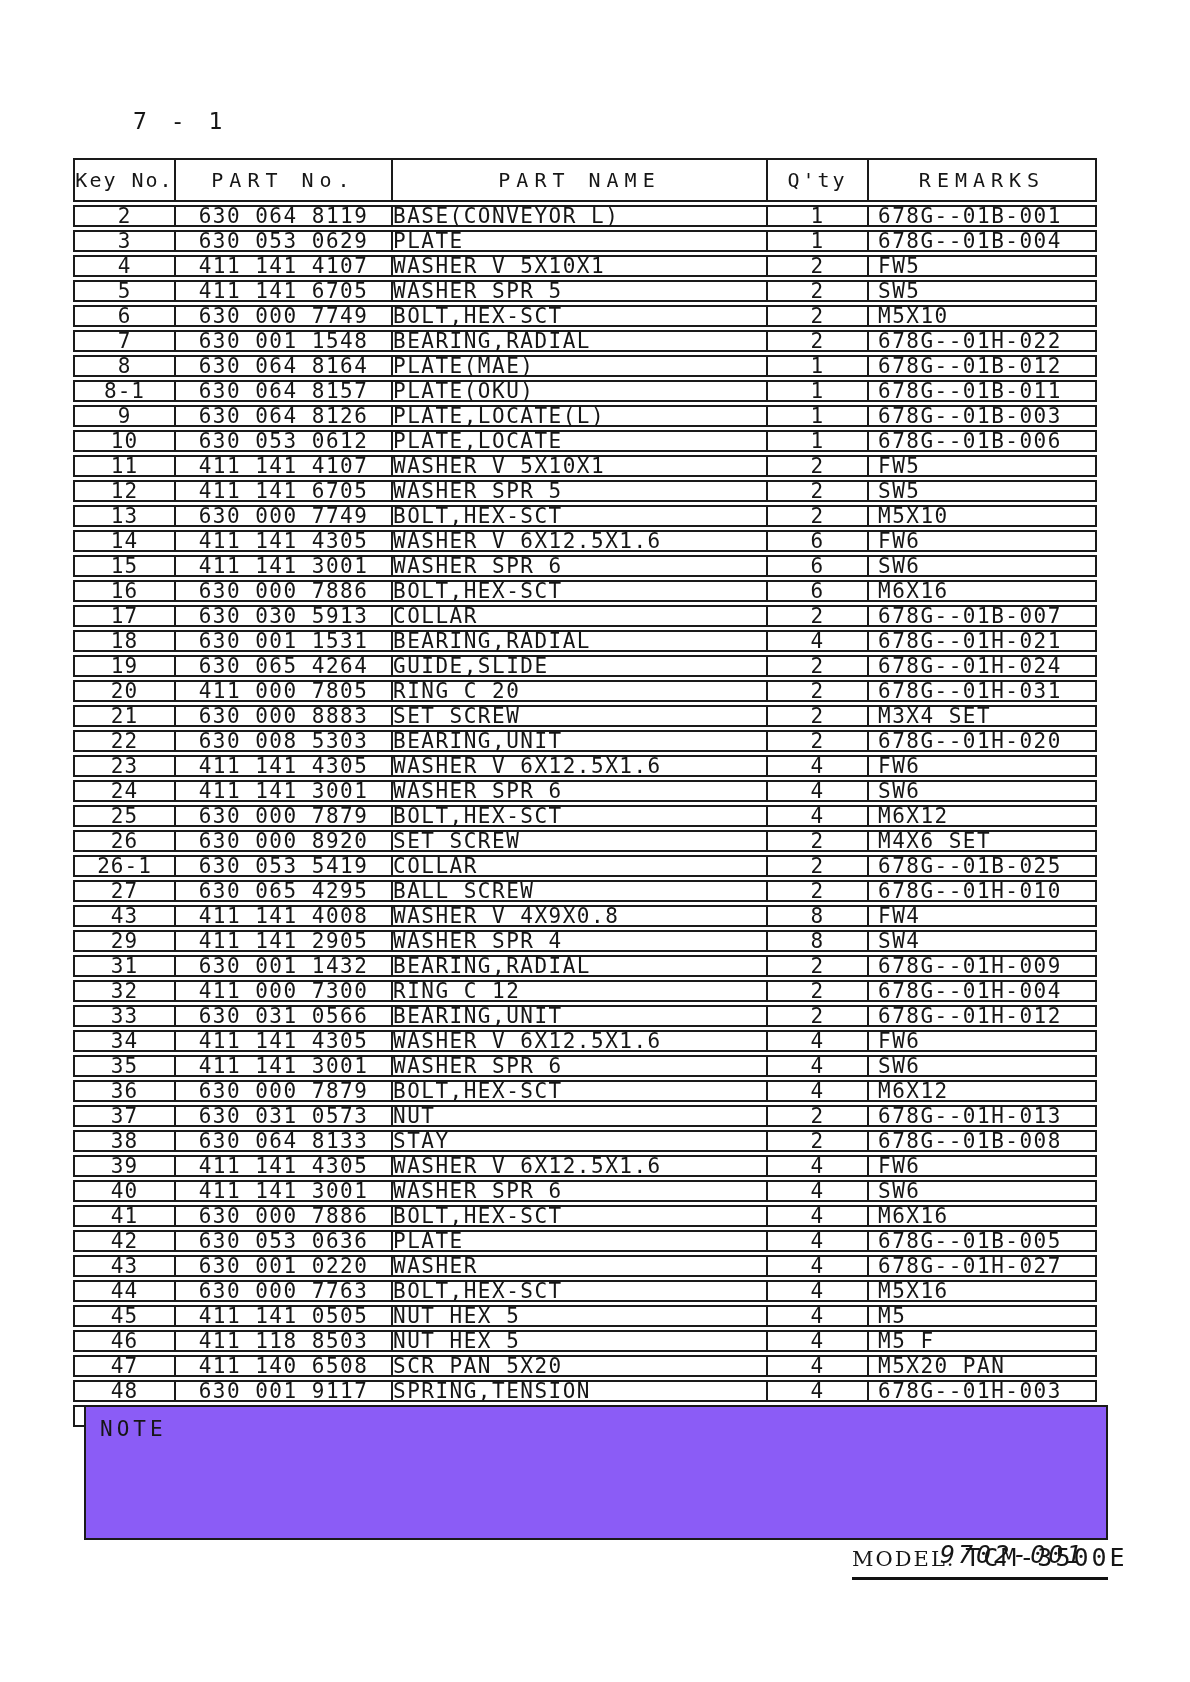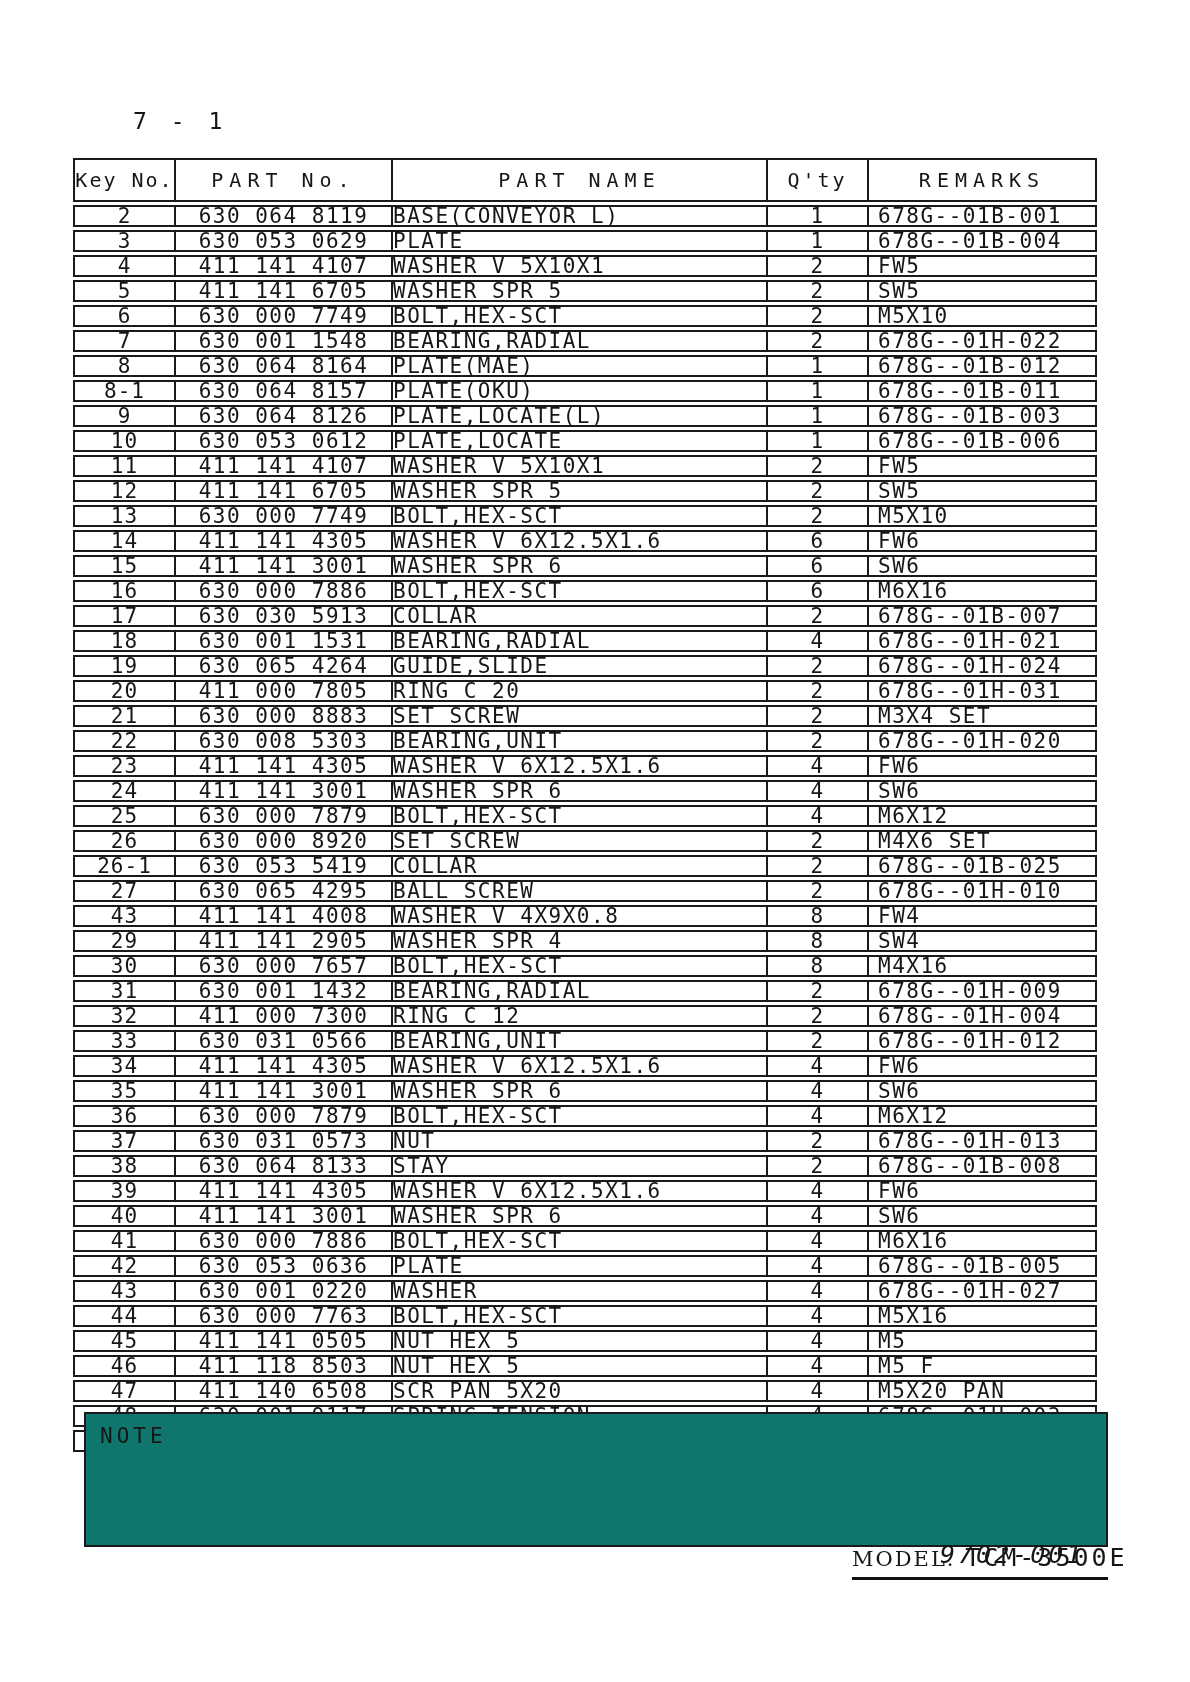--- a/index.html
+++ b/index.html
@@ -73,22 +73,21 @@
   .parts-table td.c3 { text-align: center; }
   .parts-table td.c4 { text-align: left; padding-left: 9px; }
   .note-box {
     position: absolute;
     left: 84px;
     top: 1405px;
     width: 1024px;
     height: 135px;
     box-sizing: border-box;
     border: 2px solid #1a1a1a;
-    background: #0f766e;
-    margin-top: 7px;
+    background: #8b5cf6;
   }
   .note-box .note-label {
     display: inline-block;
     margin: 10px 0 0 14px;
     font-size: 21px;
     letter-spacing: 4px;
   }
   .model-line {
     position: absolute;
     left: 852px;
@@ -346,27 +345,20 @@
           <td class="c4">FW4</td>
         </tr>
         <tr>
           <td class="c0">29</td>
           <td class="c1">411 141 2905</td>
           <td class="c2">WASHER SPR 4</td>
           <td class="c3">8</td>
           <td class="c4">SW4</td>
         </tr>
         <tr>
-          <td class="c0">30</td>
-          <td class="c1">630 000 7657</td>
-          <td class="c2">BOLT,HEX-SCT</td>
-          <td class="c3">8</td>
-          <td class="c4">M4X16</td>
-        </tr>
-        <tr>
           <td class="c0">31</td>
           <td class="c1">630 001 1432</td>
           <td class="c2">BEARING,RADIAL</td>
           <td class="c3">2</td>
           <td class="c4">678G--01H-009</td>
         </tr>
         <tr>
           <td class="c0">32</td>
           <td class="c1">411 000 7300</td>
           <td class="c2">RING C 12</td>

